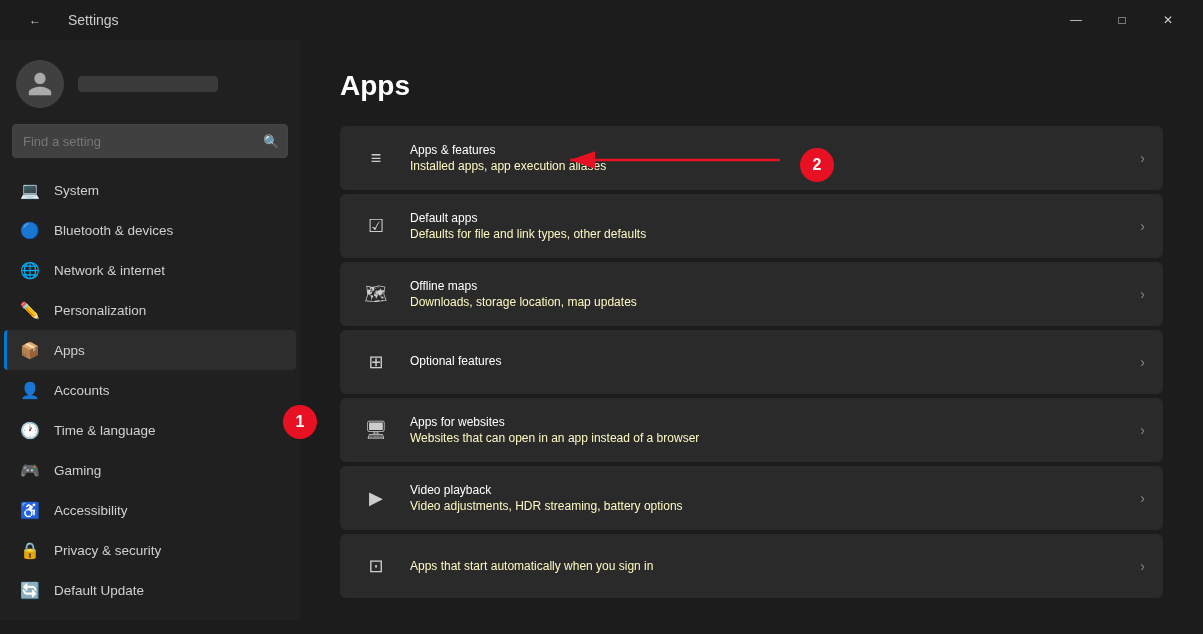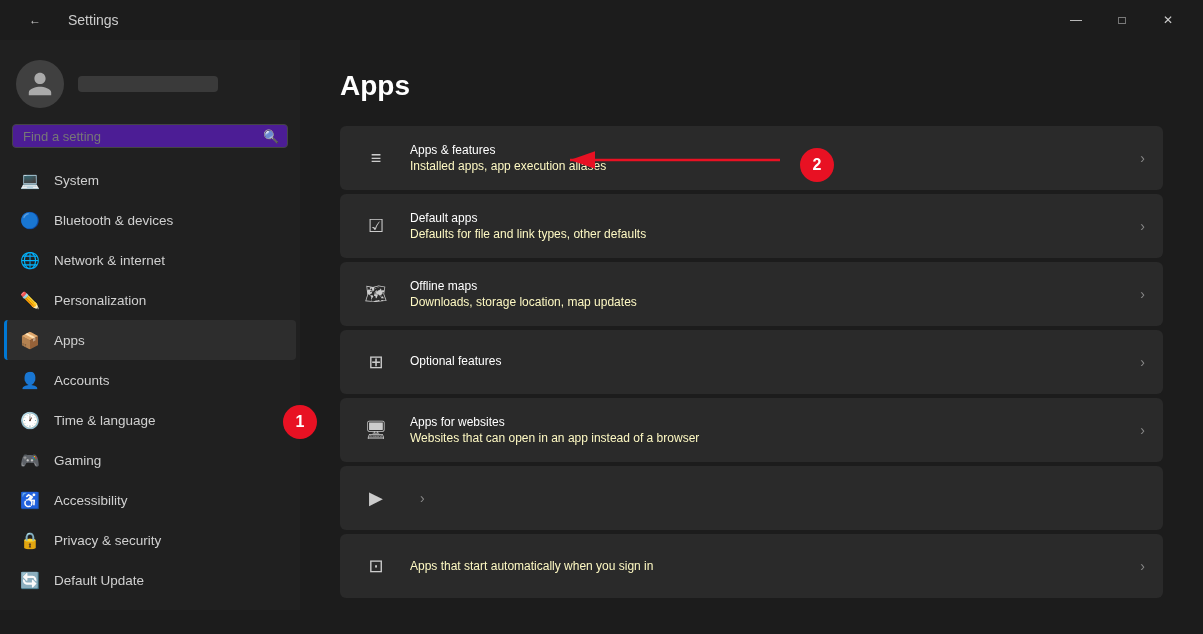--- a/index.html
+++ b/index.html
@@ -91,22 +91,22 @@
       background: #3a3a3a;
       border-radius: 4px;
     }
 
     .search-box {
       margin: 0 12px 12px 12px;
       position: relative;
     }
     .search-input {
       width: 100%;
-      height: 24px;
-      background: #4c1d95;
+      height: 34px;
+      background: #404040;
       border: 1px solid #444;
       border-radius: 4px;
       color: #ccc;
       padding: 0 32px 0 10px;
       font-size: 13px;
       outline: none;
     }
     .search-input::placeholder { color: #777; }
     .search-icon-wrap {
       position: absolute;
@@ -353,20 +353,24 @@
           <div class="settings-item">
             <div class="settings-item-icon">🖥</div>
             <div class="settings-item-text">
               <div class="settings-item-title">Apps for websites</div>
               <div class="settings-item-desc">Websites that can open in an app instead of a browser</div>
             </div>
             <span class="settings-item-chevron">›</span>
           </div>
           <div class="settings-item">
             <div class="settings-item-icon">▶</div>
+            <div class="settings-item-text">
+              <div class="settings-item-title">Video playback</div>
+              <div class="settings-item-desc">Video adjustments, HDR streaming, battery options</div>
+            </div>
             <span class="settings-item-chevron">›</span>
           </div>
           <div class="settings-item">
             <div class="settings-item-icon">⊡</div>
             <div class="settings-item-text">
               <div class="settings-item-desc">Apps that start automatically when you sign in</div>
             </div>
             <span class="settings-item-chevron">›</span>
           </div>
         </div>

